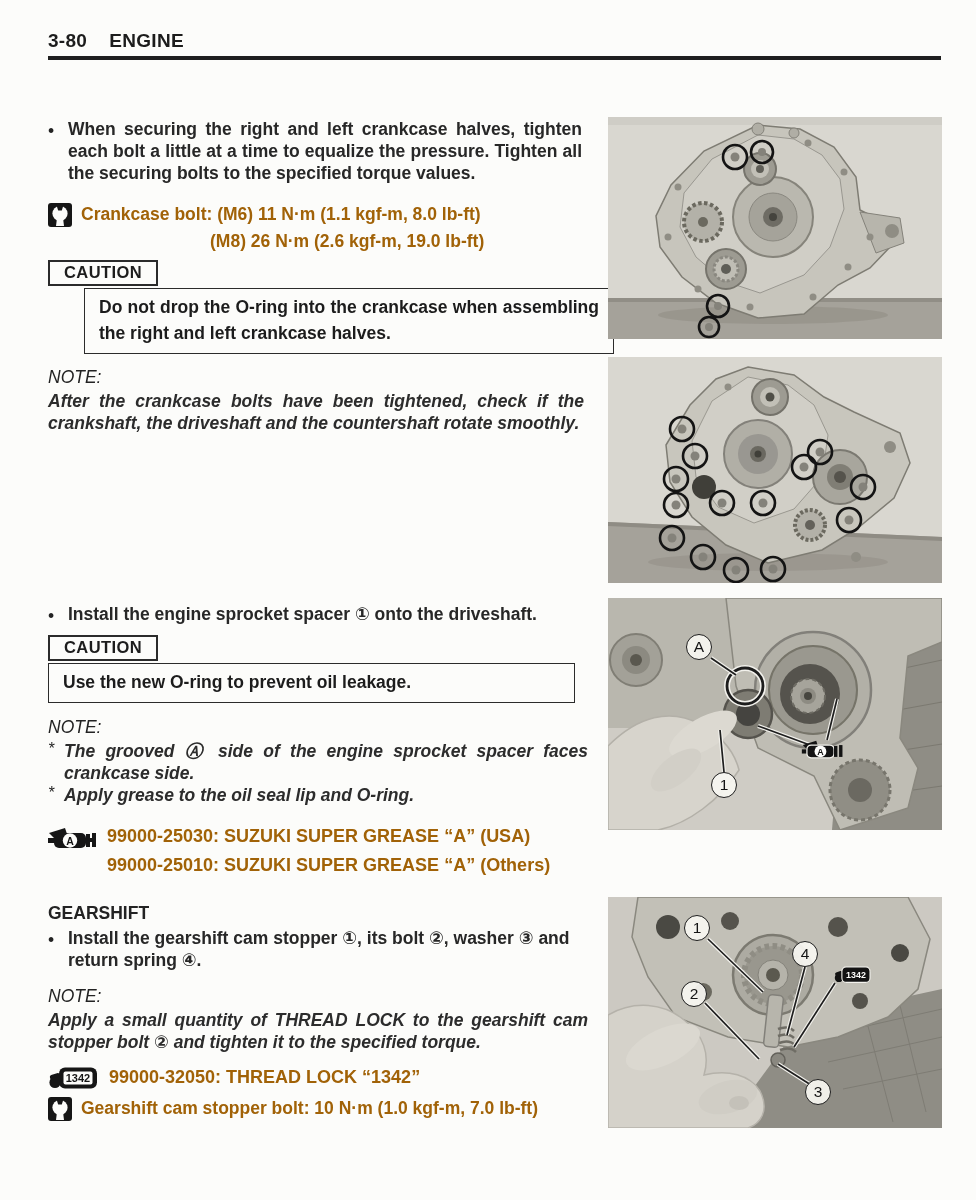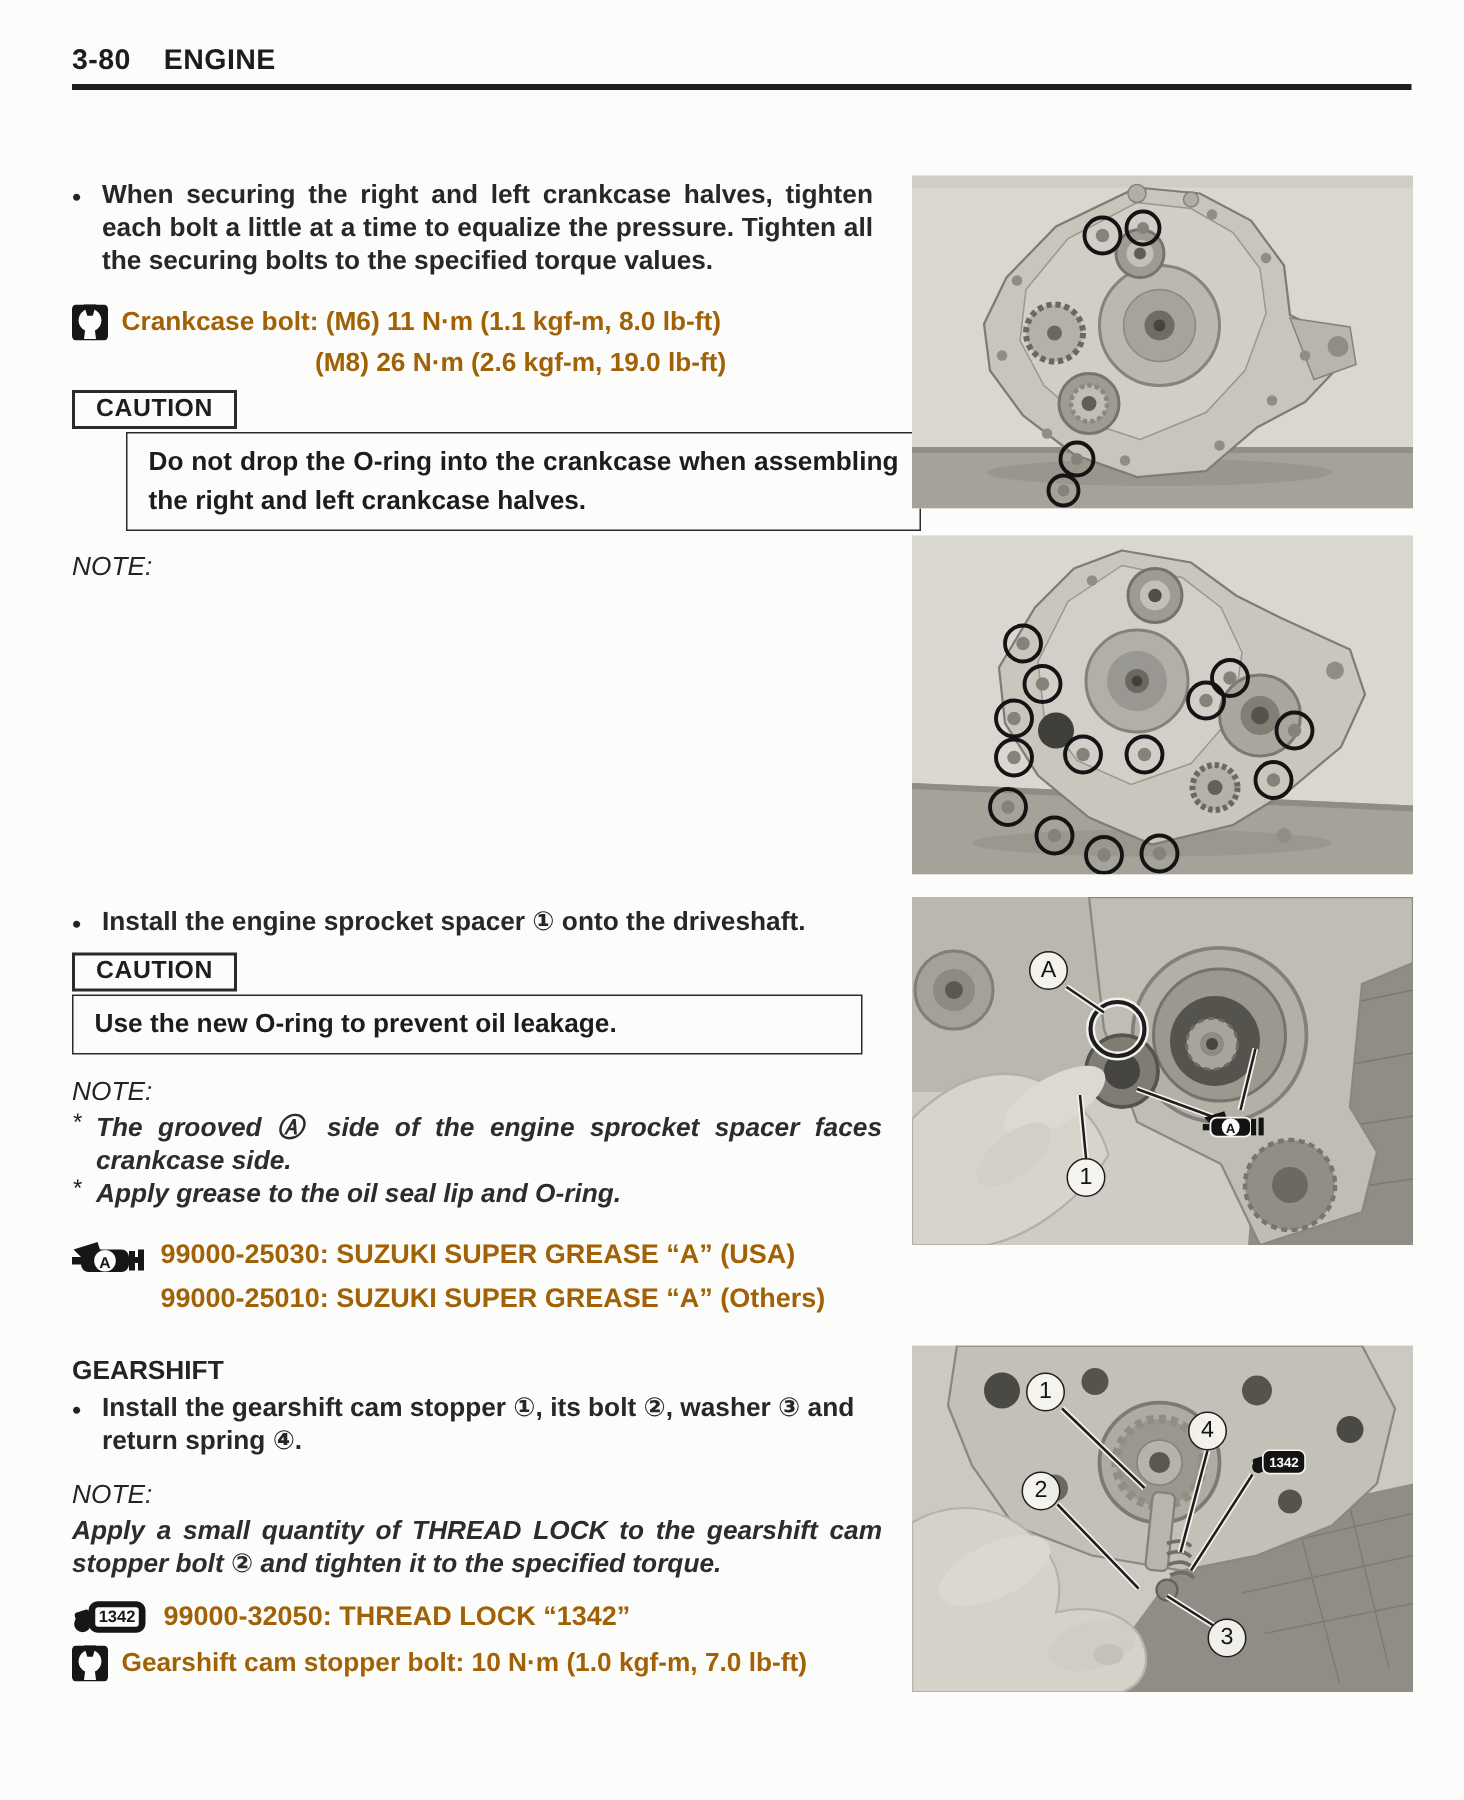--- a/index.html
+++ b/index.html
@@ -80,20 +80,21 @@
 
   <div class="abs" style="left:48px; top:260px;">
     <span class="caution-label">CAUTION</span>
   </div>
   <div class="abs caution-box" style="left:48px; top:288px; width:500px;margin-left:36px;">
     <span>Do not drop the O-ring into the crankcase when assembling the right and left crankcase halves.</span>
   </div>
 
   <div class="abs" style="left:48px; top:364px; width:536px;">
     <div class="note-label">NOTE:</div>
+    <div class="btxt italic">After the crankcase bolts have been tightened, check if the crankshaft, the driveshaft and the countershaft rotate smoothly.</div>
   </div>
 
   <div class="abs bullet-row" style="left:48px; top:603px; width:540px;">
     <span class="bullet-glyph">•</span>
     <span class="btxt" style="text-align:left;">Install the engine sprocket spacer ① onto the driveshaft.</span>
   </div>
 
   <div class="abs" style="left:48px; top:635px;">
     <span class="caution-label">CAUTION</span>
   </div>

